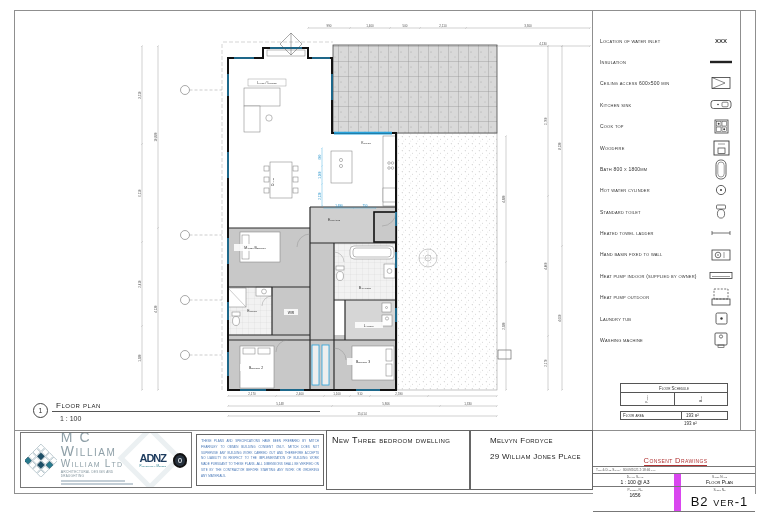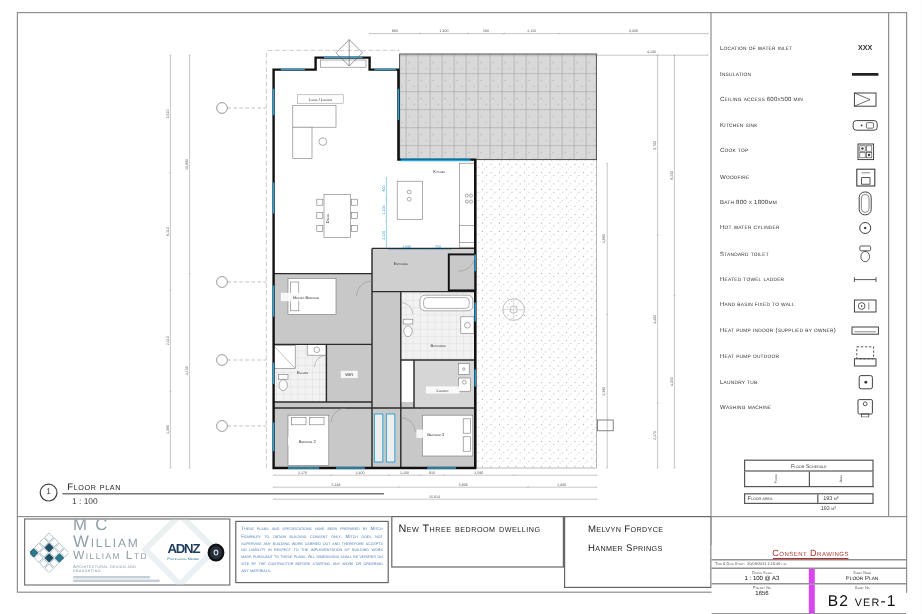--- a/index.html
+++ b/index.html
@@ -41,21 +41,21 @@
   .job-title { font-size:9px; letter-spacing:.4px; padding:4px 0 0 5px; color:#1c1c1c; }
   .client-line { font-size:8px; letter-spacing:.3px; padding-left:19px; color:#1c1c1c; }
   .notes-text { font-size:4px; line-height:1.45; color:#4a79b8; padding:3px 4px; text-align:justify; }
 
   .consent { position:absolute; left:593px; top:454px; width:162px; height:60px; background:#fff; font-variant:small-caps;text-align:center; }
   .consent-heading { color:#b03030; font-size:7.5px; letter-spacing:.4px; padding:2px 0 1px 3px; }
   .consent-heading span { border-bottom:1px solid #b03030; }
   .ts-row { font-size:3.2px; color:#555; padding-left:3px; border-top:1px solid #777; height:7px; display:flex; align-items:center; gap:2px; }
   .two-col { display:flex; border-top:1px solid #777; }
   .col { width:50%; padding:1px 0 1px 3px; }
-  .col + .col { border-left:5px solid #d946ef; }
+  .col + .col { border-left:7px solid #d946ef; }
   .fld-label { font-size:3.2px; color:#555; display:block; }
   .fld-value { font-size:5px; color:#111; display:block; }
   .sheet-no { font-size:13px; letter-spacing:1px; color:#111; line-height:1; }
   .drawnby { border-top:1px solid #777; font-size:4.5px; padding:1px 0 1px 3px; }
   .rednote { border-top:1px solid #777; font-size:3.8px; color:#c22222; font-weight:bold; padding:1px 0 1px 3px; }
   .fineprint { font-size:6px; color:#8a8a8a; transform:scale(.5); transform-origin:0 0; width:200%; padding-left:3px; white-space:nowrap; }
 
   
   .logo-box { position:absolute; left:20px; top:432px; width:172px; height:56px; border:1px solid #777;
               display:flex; align-items:center; padding:3px 4px; gap:4px; overflow:hidden; background:#fff; }
@@ -535,27 +535,27 @@
       <div class="adnz-word">ADNZ</div>
       <div class="adnz-member">Professional Member</div>
     </div>
     <div class="badge"></div>
   </div>
 
   <div class="tbox" style="left:196px; top:434px; width:128px; height:52px;">
     <div class="notes-text">These plans and specifications have been prepared by Mitch Fearnley to obtain building consent only. Mitch does not supervise any building work carried out and therefore accepts no liability in respect to the implementation of building work made pursuant to these plans. All dimensions shall be verified on site by the contractor before starting any work or ordering any materials.</div>
   </div>
 
-  <div class="tbox" style="left:326px; top:430px; width:144px; height:43px;">
+  <div class="tbox" style="left:326px; top:430px; width:144px; height:60px;">
     <div class="job-title">New Three bedroom dwelling</div>
   </div>
 
   <div class="tbox" style="left:470px; top:430px; width:123px; height:60px;">
     <div class="client-line" style="padding-top:5px;">Melvyn Fordyce</div>
-    <div class="client-line" style="padding-top:7px;">Hanmer Springs</div>
+    <div class="client-line" style="padding-top:7px;">29 William Jones Place</div>
   </div>
 
   <div class="consent">
     <div class="consent-heading"><span>Consent Drawings</span></div>
     <div class="ts-row">
       <span>Time &amp; Date Stamp:</span>
       <span>30/09/2021 2:18:46 p.m.</span>
     </div>
     <div class="two-col">
       <div class="col">

